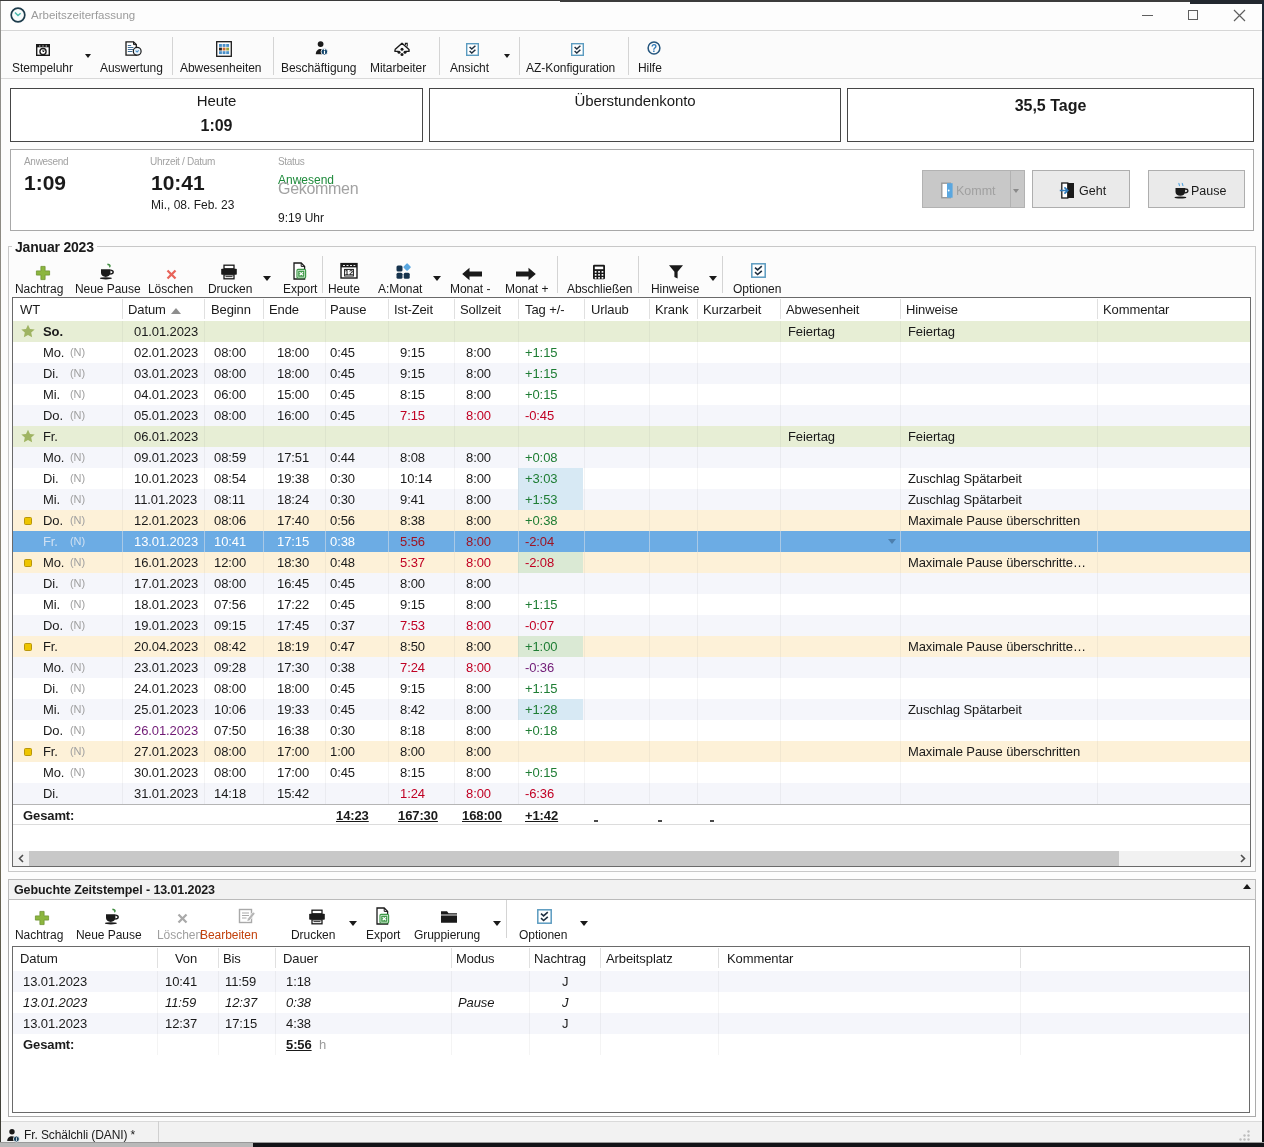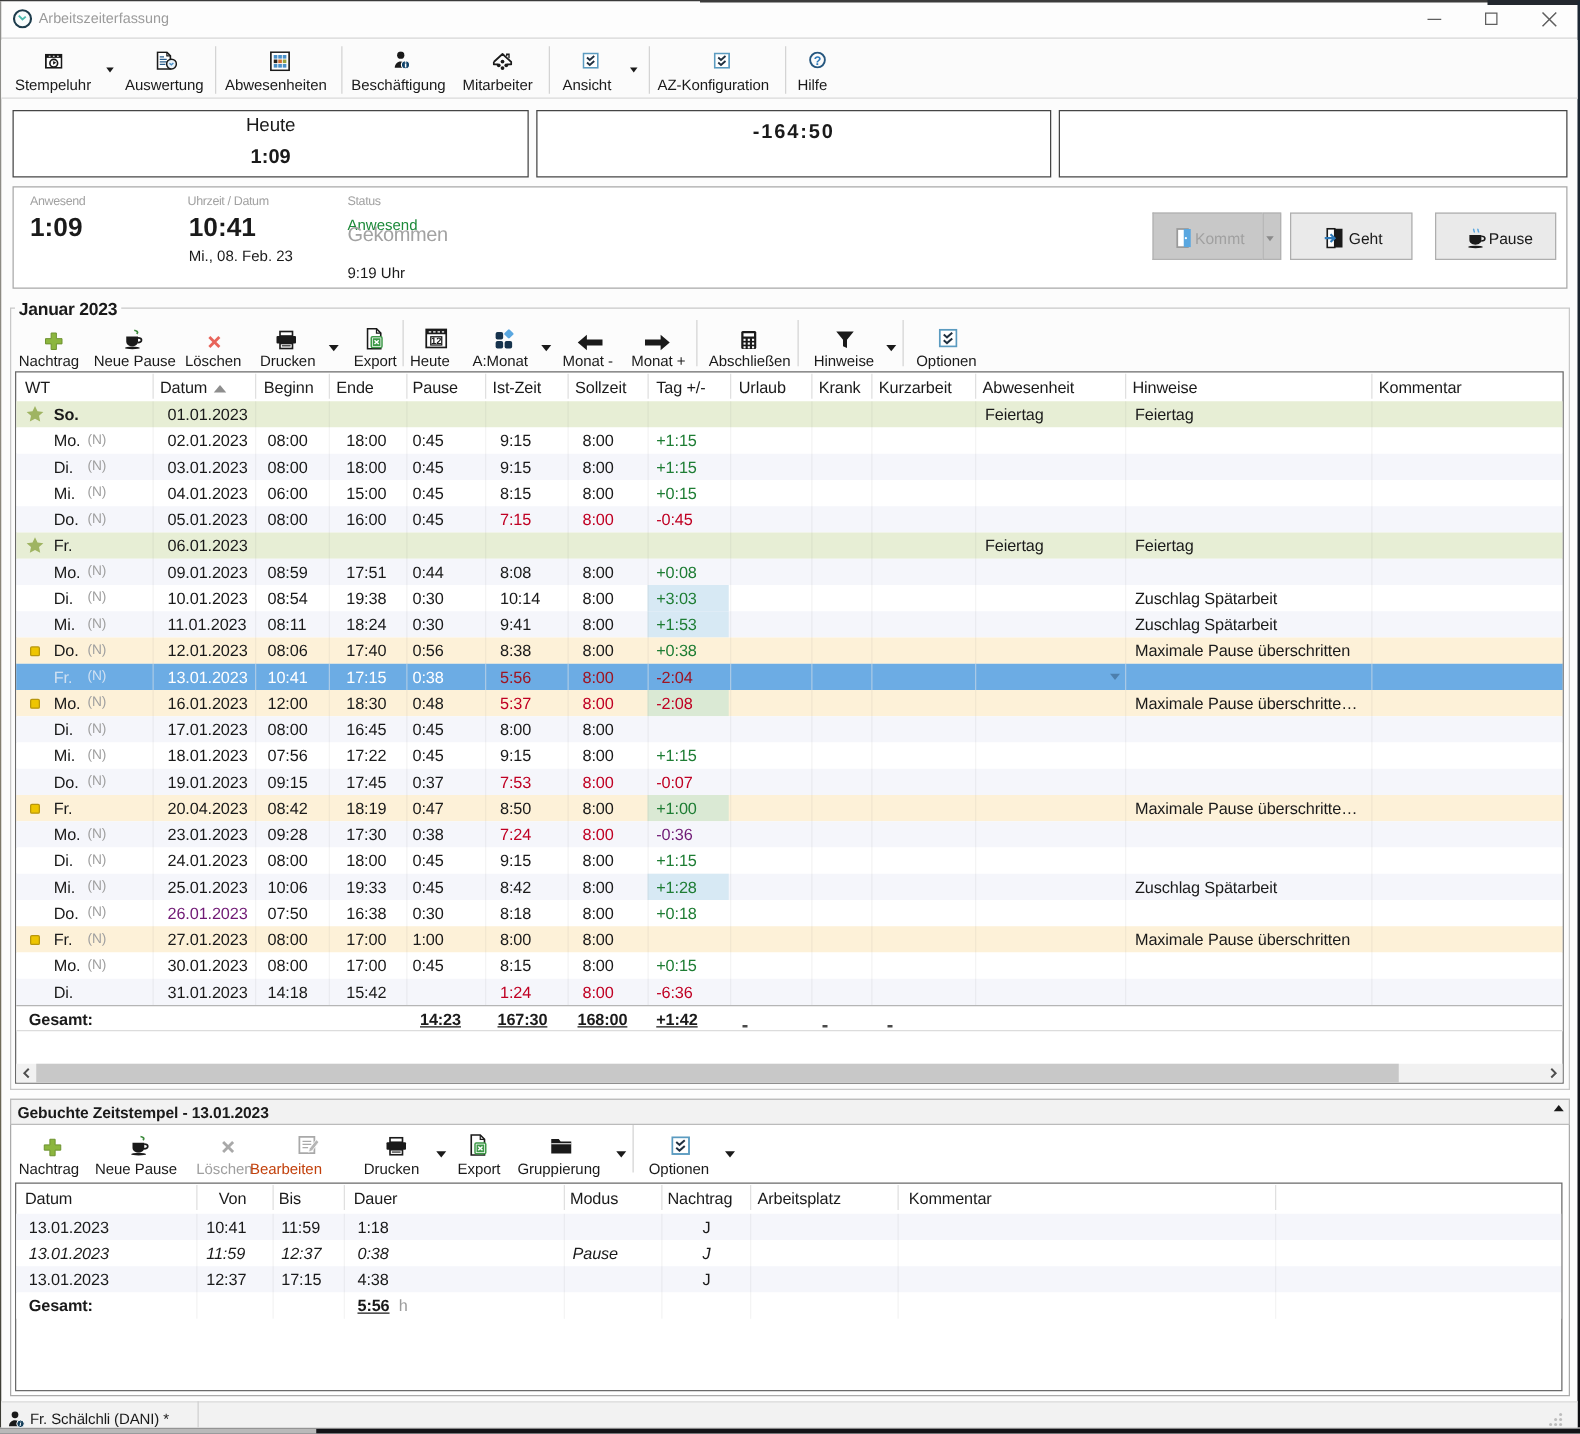--- a/index.html
+++ b/index.html
@@ -102,23 +102,24 @@
 <div class="abs" style="left:647px;top:41px"><svg width="14" height="14" viewBox="0 0 14 14">
       <circle cx="7" cy="7" r="5.9" fill="none" stroke="#25567e" stroke-width="1.5"></circle>
       <text x="7" y="10.8" font-family="Liberation Sans" font-size="10" font-weight="bold" fill="#2e79b8" text-anchor="middle">?</text>
     </svg></div>
 <div class="lbl" style="left:638px;top:61px;color:#1a1a1a">Hilfe</div>
 <div class="abs" style="left:10px;top:88px;width:413px;height:54px;background:#fff;border:1px solid #454545;text-align:center">
     <div style="font-size:15px;margin-top:3px;letter-spacing:-0.1px">Heute</div>
     <div style="font-size:16px;font-weight:bold;margin-top:8px;">1:09</div>
   </div>
 <div class="abs" style="left:429px;top:88px;width:412px;height:54px;background:#fff;border:1px solid #454545;text-align:center">
-    <div style="font-size:16px;font-weight:bold;margin-top:8px;letter-spacing:1.5px;">-164:50</div>
+    <div style="font-size:15px;margin-top:3px;letter-spacing:-0.1px">Überstundenkonto</div>
   </div>
 <div class="abs" style="left:847px;top:88px;width:407px;height:54px;background:#fff;border:1px solid #454545;text-align:center">
+    <div style="font-size:16px;font-weight:bold;margin-top:8px;">35,5 Tage</div>
   </div>
 <div class="abs" style="left:10px;top:149px;width:1244px;height:82px;background:#fff;border:1px solid #a8a8a8"></div>
 <div class="abs" style="left:24px;top:156px;font-size:10px;letter-spacing:-0.3px;color:#a2a2a2">Anwesend</div>
 <div class="abs" style="left:24px;top:171px;font-size:21px;font-weight:bold">1:09</div>
 <div class="abs" style="left:150px;top:156px;font-size:10px;letter-spacing:-0.3px;color:#a2a2a2">Uhrzeit / Datum</div>
 <div class="abs" style="left:151px;top:171px;font-size:21px;font-weight:bold">10:41</div>
 <div class="abs" style="left:151px;top:198px;font-size:12px">Mi., 08. Feb. 23</div>
 <div class="abs" style="left:278px;top:156px;font-size:10px;letter-spacing:-0.3px;color:#a2a2a2">Status</div>
 <div class="abs" style="left:278px;top:173px;font-size:12px;color:#1d8a3a">Anwesend</div>
 <div class="abs" style="left:278px;top:180px;font-size:16px;letter-spacing:-0.3px;color:#a2a2a2">Gekommen</div>

